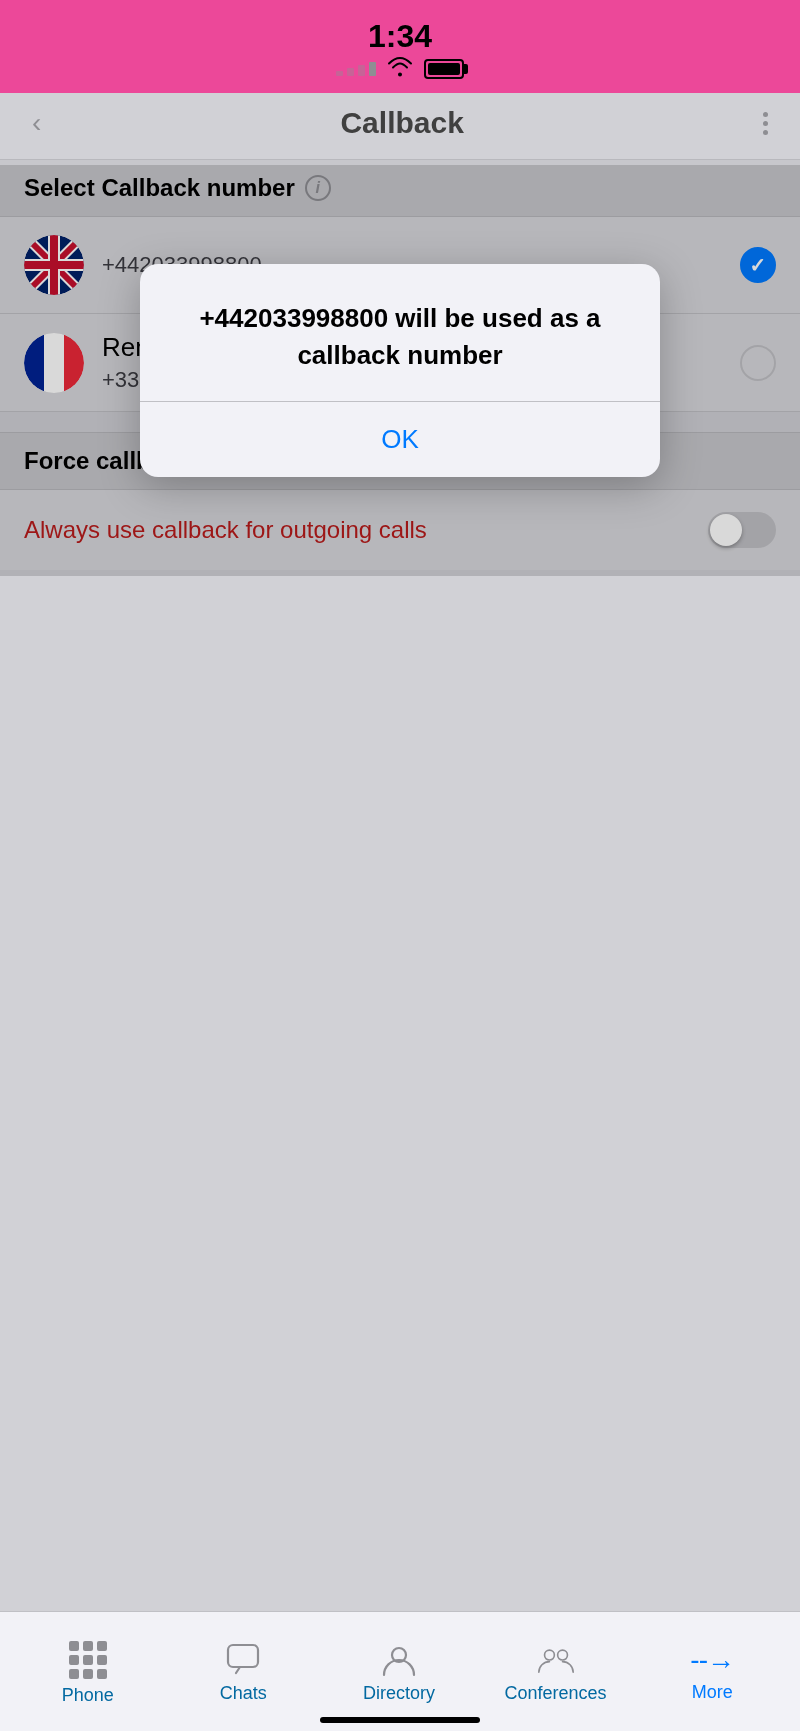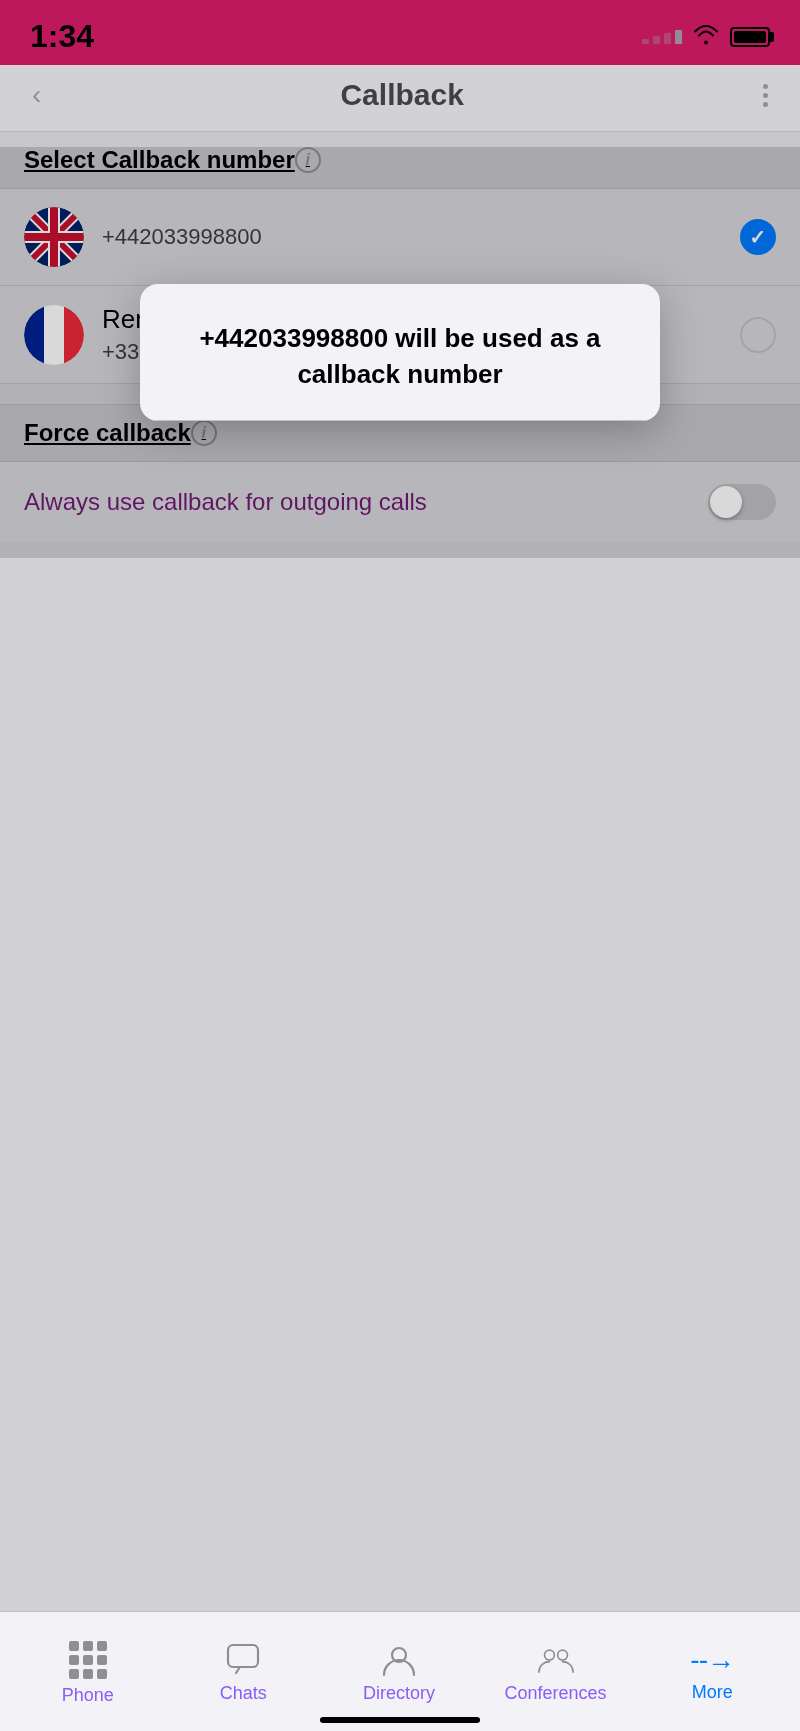--- a/index.html
+++ b/index.html
@@ -11,22 +11,23 @@
       font-family: -apple-system, BlinkMacSystemFont, 'Helvetica Neue', Arial, sans-serif;
       position: relative;
       overflow: hidden;
     }
 
     
     .status-bar {
       display: flex;
       justify-content: space-between;
       align-items: center;
-      padding: 18px 30px 10px;
-      background: #be185d;
+      padding: 18px 44px 10px;
+      background: #ec4899;
+      flex-direction: column;
     }
     .status-time {
       font-size: 32px;
       font-weight: 700;
       color: #000;
     }
     .status-icons {
       display: flex;
       align-items: center;
       gap: 10px;
@@ -107,23 +108,23 @@
       background: #8e8e93;
       border-radius: 50%;
     }
 
     
     .section-header {
       background: #c7c7cc;
       padding: 14px 24px;
       display: flex;
       align-items: center;
+      gap: 10px;
       border-top: 1px solid #b8b8bd;
       border-bottom: 1px solid #b8b8bd;
-      text-decoration: underline;
     }
     .section-header-text {
       font-size: 24px;
       font-weight: 700;
       color: #000;
     }
     .info-circle {
       width: 26px;
       height: 26px;
       border: 2px solid #8e8e93;
@@ -206,21 +207,21 @@
     
     .toggle-row {
       display: flex;
       align-items: center;
       justify-content: space-between;
       padding: 22px 24px;
       background: #d8d8dc;
     }
     .toggle-label {
       font-size: 24px;
-      color: #701a75;
+      color: #b91c1c;
     }
     .toggle-switch {
       width: 68px;
       height: 36px;
       background: #c0c0c5;
       border-radius: 18px;
       position: relative;
       flex-shrink: 0;
     }
     .toggle-knob {
@@ -230,21 +231,21 @@
       border-radius: 50%;
       position: absolute;
       top: 2px;
       left: 2px;
       box-shadow: 0 2px 4px rgba(0,0,0,0.3);
     }
 
     
     .dialog-overlay {
       position: absolute;
-      top: 16px;
+      top: 6px;
       left: 0;
       width: 100%;
       height: 100%;
       background: rgba(0,0,0,0.15);
       display: flex;
       align-items: center;
       justify-content: center;
       z-index: 100;
     }
     .dialog {
@@ -295,21 +296,21 @@
     .tab-item {
       display: flex;
       flex-direction: column;
       align-items: center;
       gap: 6px;
       cursor: pointer;
       min-width: 100px;
     }
     .tab-label {
       font-size: 18px;
-      color: #8b5cf6;
+      color: #0369a1;
     }
     .tab-label.active {
       color: #007aff;
       text-align: center;
     }
 
     
     .phone-grid {
       display: grid;
       grid-template-columns: repeat(3, 10px);
@@ -468,20 +469,21 @@
     <span class="toggle-label">Always use callback for outgoing calls</span>
     <div class="toggle-switch">
       <div class="toggle-knob"></div>
     </div>
   </div>
 
   <div class="dialog-overlay">
     <div class="dialog">
       <div class="dialog-message">+442033998800 will be used as a callback number</div>
       <div class="dialog-divider"></div>
+      <button class="dialog-button">OK</button>
     </div>
   </div>
 
 </div>
 
 <div class="tab-bar">
 
   <div class="tab-item">
     <div class="phone-grid">
       <div class="phone-grid-dot"></div>

